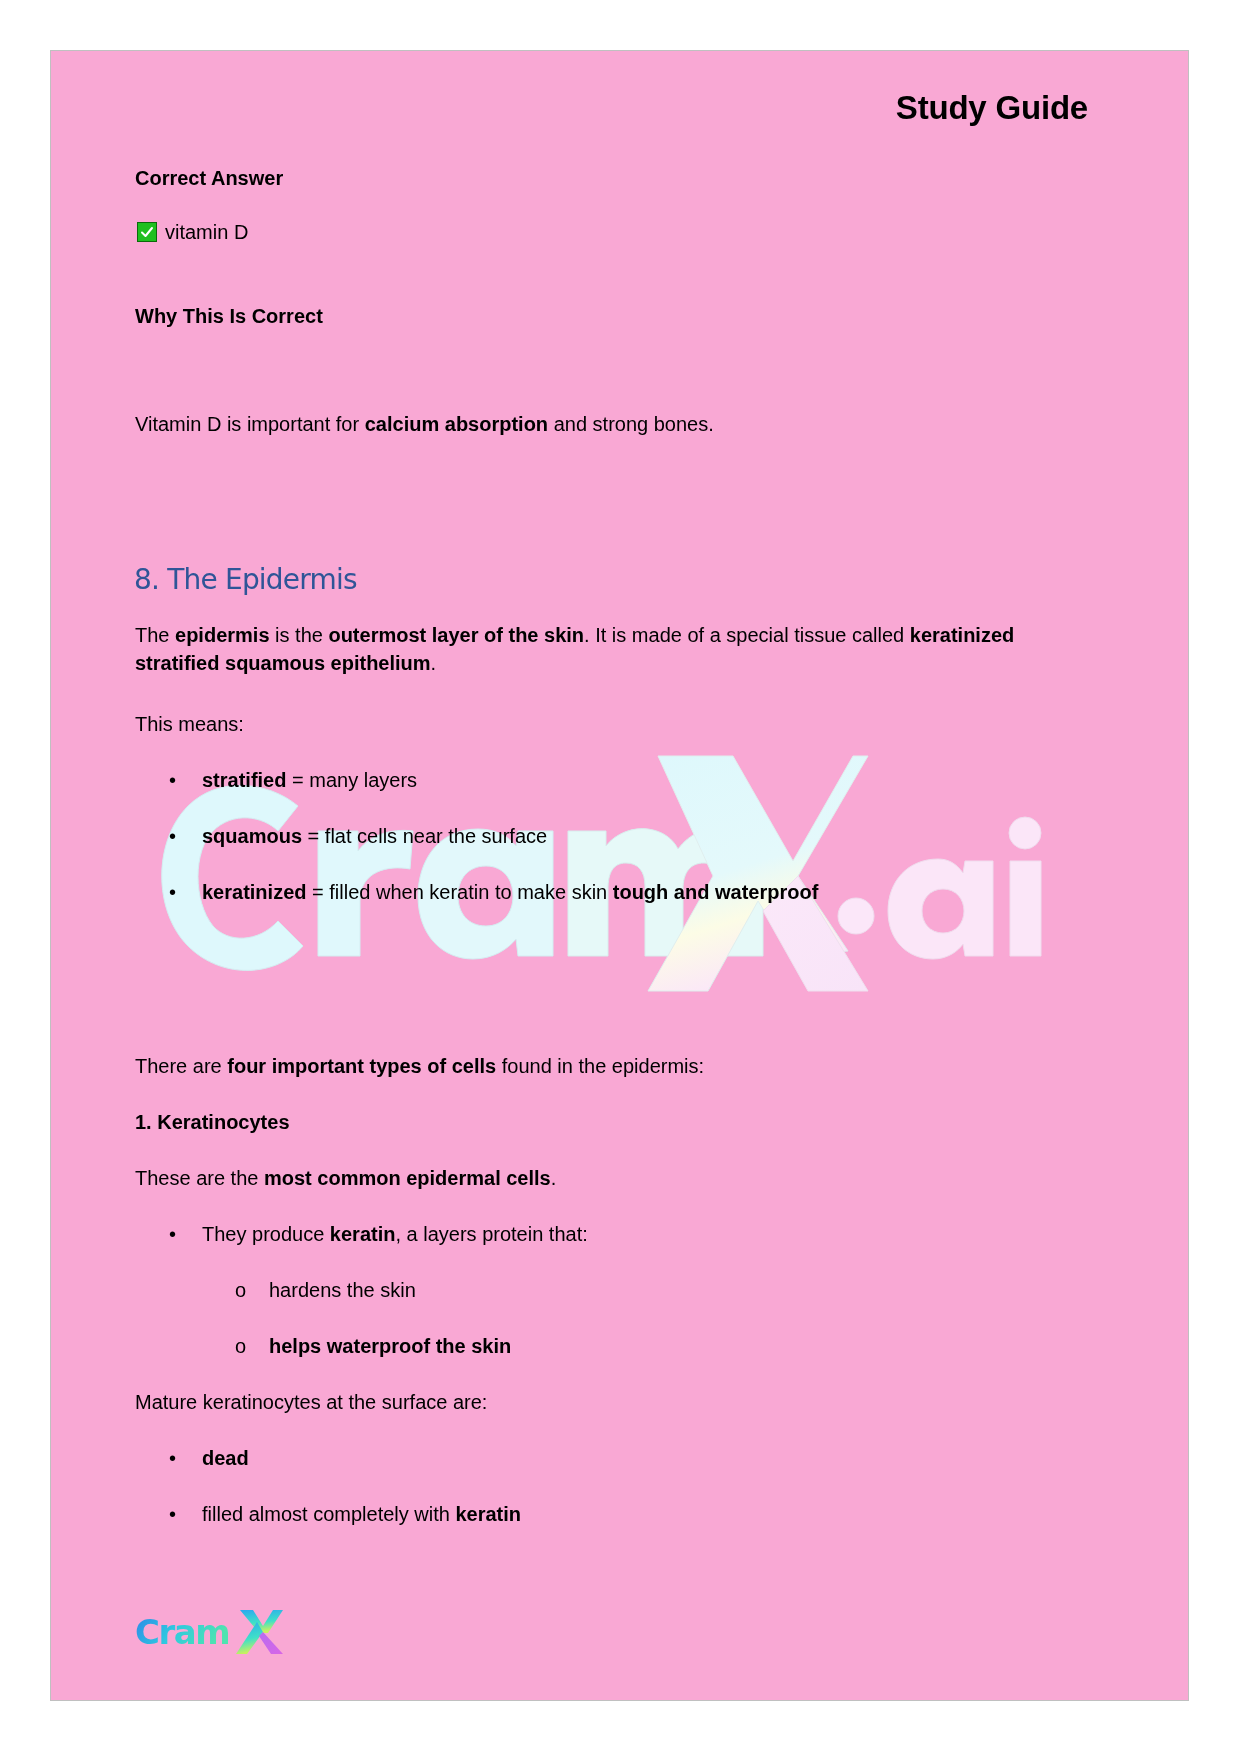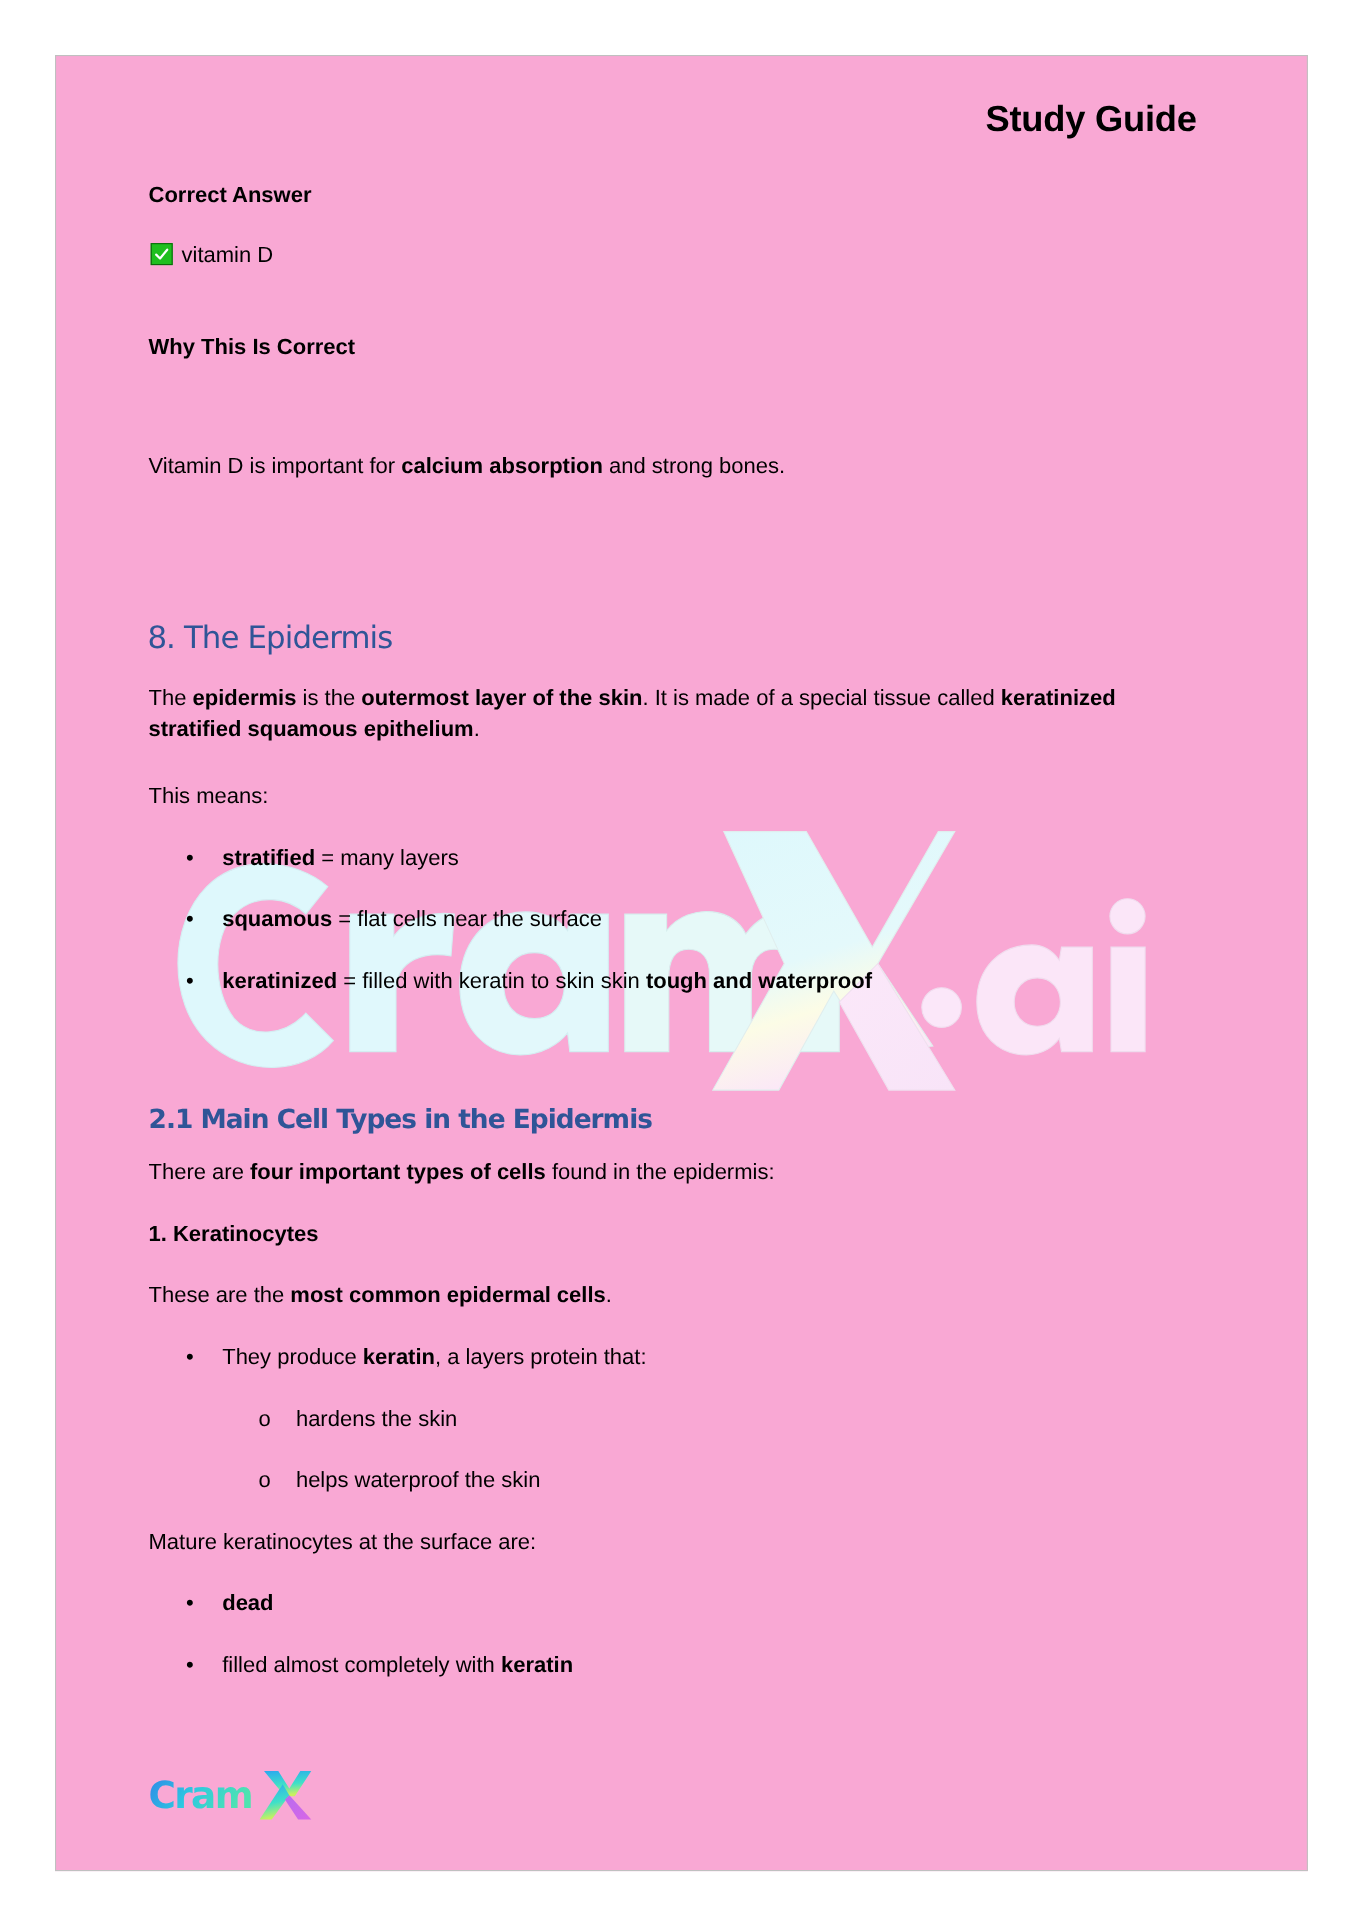--- a/index.html
+++ b/index.html
@@ -175,45 +175,44 @@
       <div>
         <span class="bullet" style="left:118px; top:718px;">•</span>
         <div class="abs body-text" style="left:151px; top:718px;"><b>stratified</b><span> = </span><span>many layers</span></div>
       </div>
       <div>
         <span class="bullet" style="left:118px; top:774px;">•</span>
         <div class="abs body-text" style="left:151px; top:774px;"><b>squamous</b><span> = </span><span>flat cells near the surface</span></div>
       </div>
       <div>
         <span class="bullet" style="left:118px; top:830px;">•</span>
-        <div class="abs body-text" style="left:151px; top:830px;"><b>keratinized</b><span> = </span><span>filled with keratin to skin skin </span><b>tough and waterproof</b></div>
-      </div>
-    </div>
-
-    <div class="abs heading-h3" style="left:84px; top:952px;">2.1 Main Cell Types in the Epidermis</div>
+        <div class="abs body-text" style="left:151px; top:830px;"><b>keratinized</b><span> = </span><span>filled when keratin to make skin </span><b>tough and waterproof</b></div>
+      </div>
+    </div>
+
 
     <div class="abs body-text" style="left:84px; top:1004px;"><span>There are </span><b>four important types of cells</b><span> found in the epidermis:</span></div>
 
     <div class="abs label-bold" style="left:84px; top:1060px;">1. Keratinocytes</div>
 
     <div class="abs body-text" style="left:84px; top:1116px;"><span>These are the </span><b>most common epidermal cells</b><span>.</span></div>
 
     <div>
       <span class="bullet" style="left:118px; top:1172px;">•</span>
       <div class="abs body-text" style="left:151px; top:1172px;"><span>They produce </span><b>keratin</b><span>, a layers protein that:</span></div>
     </div>
 
     <div>
       <div>
         <span class="sub-bullet" style="left:184px; top:1228px;">o</span>
         <span class="abs body-text" style="left:218px; top:1228px;">hardens the skin</span>
       </div>
       <div>
         <span class="sub-bullet" style="left:184px; top:1284px;">o</span>
-        <span class="abs body-text" style="left:218px; top:1284px;">helps waterproof the skin</span>
+        <span class="abs body-text" style="left:218px; top:1284px;font-weight:bold;">helps waterproof the skin</span>
       </div>
     </div>
 
     <div class="abs body-text" style="left:84px; top:1340px;">Mature keratinocytes at the surface are:</div>
 
     <div>
       <div>
         <span class="bullet" style="left:118px; top:1396px;">•</span>
         <div class="abs body-text" style="left:151px; top:1396px;"><span></span><b>dead</b></div>
       </div>

